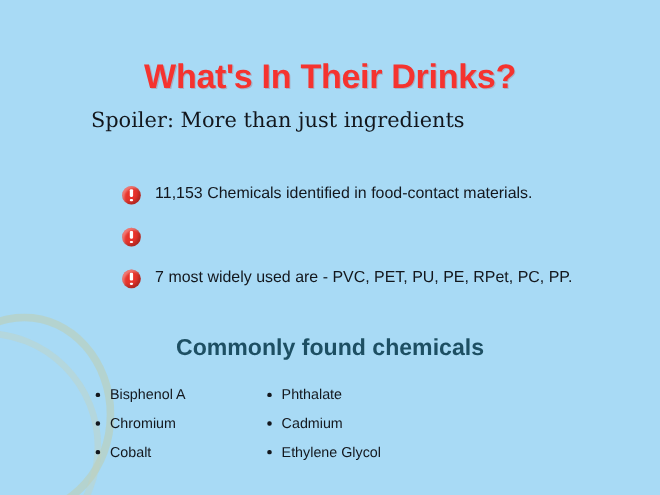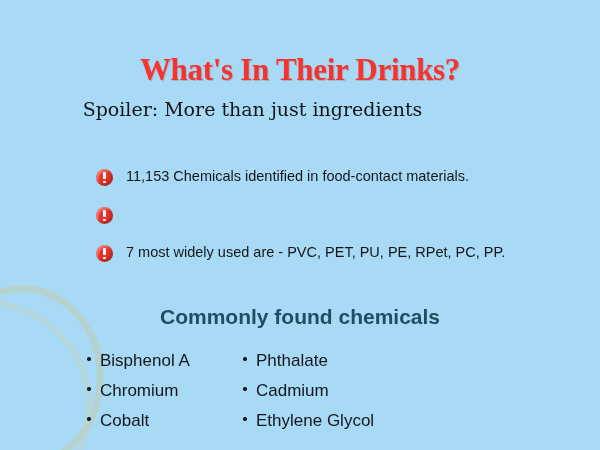--- a/index.html
+++ b/index.html
@@ -41,21 +41,21 @@
     border-radius: 50%;
     pointer-events: none;
   }
 
   .title {
     position: absolute;
     top: 52px;
     left: 0;
     width: 600px;
     text-align: center;
-    font-family: Liberation Serif, serif;
+    font-family: Liberation Sans, sans-serif;
     font-weight: bold;
     font-style: normal;
     font-size: 31px;
     letter-spacing: -0.3px;
     color: #f5332f;
     text-shadow: 1px 1px 0 rgba(150,0,0,0.18);
   }
   .subtitle {
     position: absolute;
     top: 98px;
@@ -70,20 +70,21 @@
   .facts {
     position: absolute;
     top: 168px;
     left: 96px;
     width: 460px;
   }
   .fact {
     display: flex;
     align-items: flex-start;
     margin-bottom: 20px;
+    margin-left: 15px;
   }
   .bang {
     flex: 0 0 auto;
     width: 17px;
     height: 17px;
     border-radius: 50%;
     background: #e8342c;
     box-shadow: inset -2px -2px 3px rgba(0,0,0,0.25), inset 2px 2px 2px rgba(255,255,255,0.35);
     position: relative;
     margin-top: 1px;
@@ -135,21 +136,21 @@
     gap: 0;
   }
   .chem-col {
     width: 156px;
   }
   .chem-col:nth-child(3) {
     width: 158px;
     margin-top: 36px;
   }
   .chem-item {
-    font-size: 17px;
+    font-size: 13px;
     color: #13171d;
     line-height: 1.0;
     margin-bottom: 13px;
     padding-left: 14px;
     position: relative;
   }
   .chem-item::before {
     content: "";
     position: absolute;
     left: 1px;

